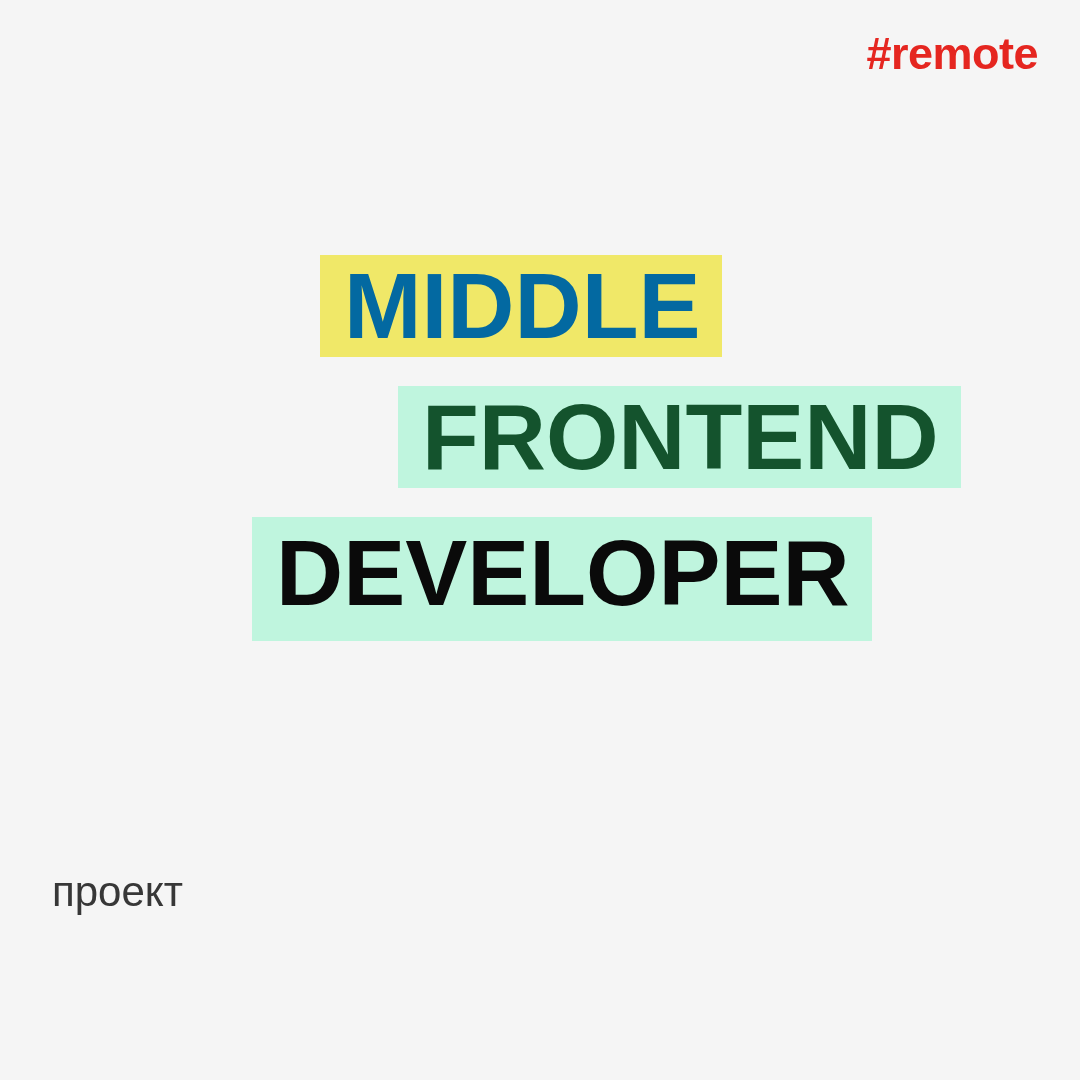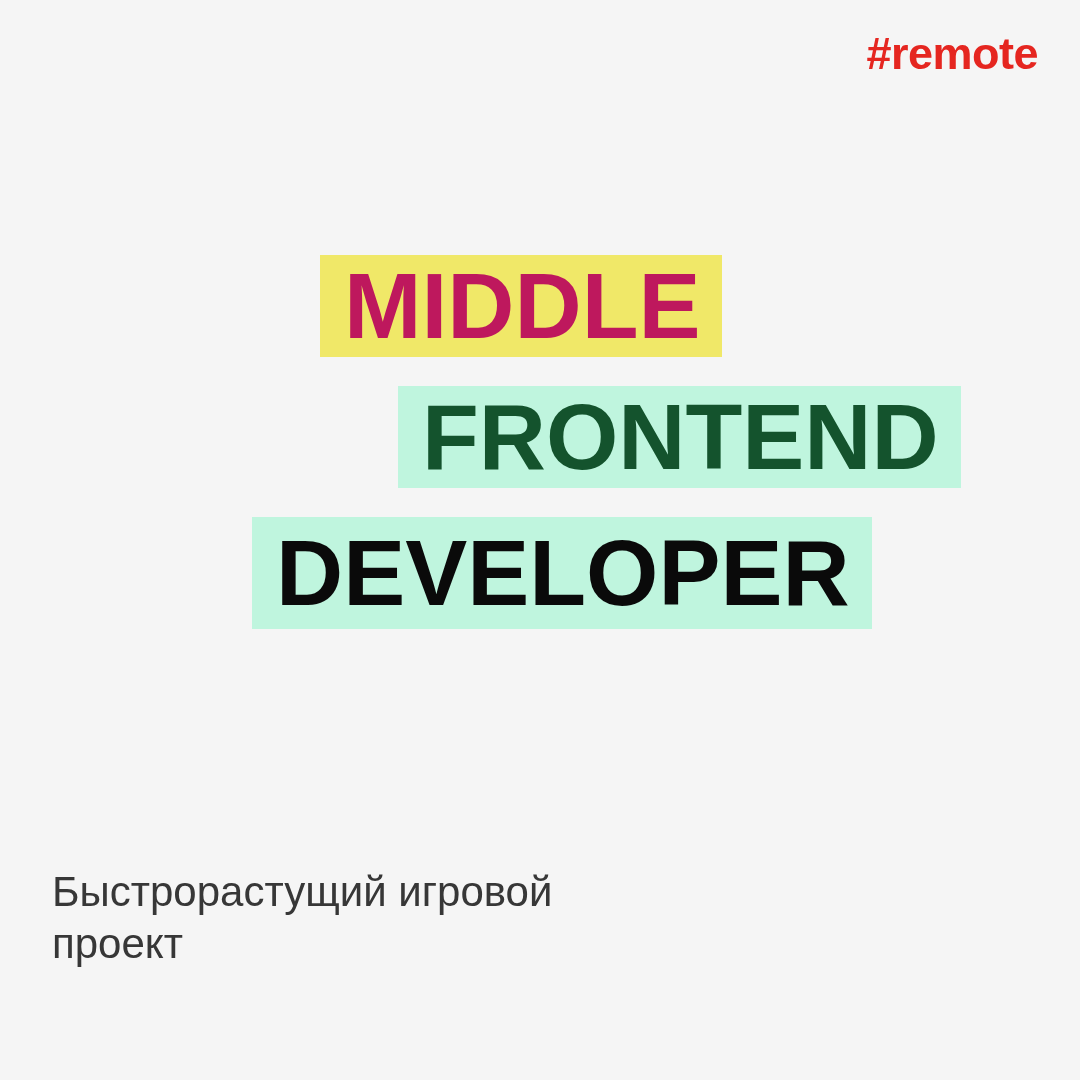--- a/index.html
+++ b/index.html
@@ -63,21 +63,21 @@
     letter-spacing: 0px;
     color: #0a0a0a;
     line-height: 102px;
     padding: 0 22px 0 24px;
     white-space: nowrap;
     vertical-align: top;
   }
   .mark-yellow { background: #f0e868; }
   .mark-mint   { background: #bff5de; }
 
-  .row-developer .headline-mark { line-height: 112px; padding-bottom: 0; }
+  .row-developer .headline-mark { line-height: 112px; padding-bottom: 12px; }
 
   
   #subtitle {
     position: absolute;
     left: 52px;
     top: 866px;
     width: 640px;
     font-size: 42px;
     font-weight: normal;
     color: #373737;
@@ -89,31 +89,30 @@
 </head>
 <body style="background: rgb(245, 245, 245);">
 
 <div id="card" style="background: rgb(245, 245, 245);">
 
   <div id="remote-tag" style="color: rgb(229, 38, 32); margin-left: 37px;">#remote</div>
 
   <div id="headline">
 
     <div class="headline-row row-middle">
-      <span class="headline-mark mark-yellow" style="background: rgb(240, 232, 104); color: #be185d;">MIDDLE</span>
+      <span class="headline-mark mark-yellow" style="background: rgb(240, 232, 104); color: #0369a1;">MIDDLE</span>
     </div>
 
     <div class="headline-row row-frontend">
       <span class="headline-mark mark-mint" style="background: rgb(191, 245, 222); color: #14532d;">FRONTEND</span>
     </div>
 
     <div class="headline-row row-developer">
       <span class="headline-mark mark-mint" style="background: rgb(191, 245, 222); color: rgb(10, 10, 10);">DEVELOPER</span>
     </div>
 
   </div>
 
   <div id="subtitle" style="color: rgb(55, 55, 55);">
-    <span class="subtitle-line">Быстрорастущий игровой</span>
     <span class="subtitle-line">проект</span>
   </div>
 
 </div>
 
 </body></html>

